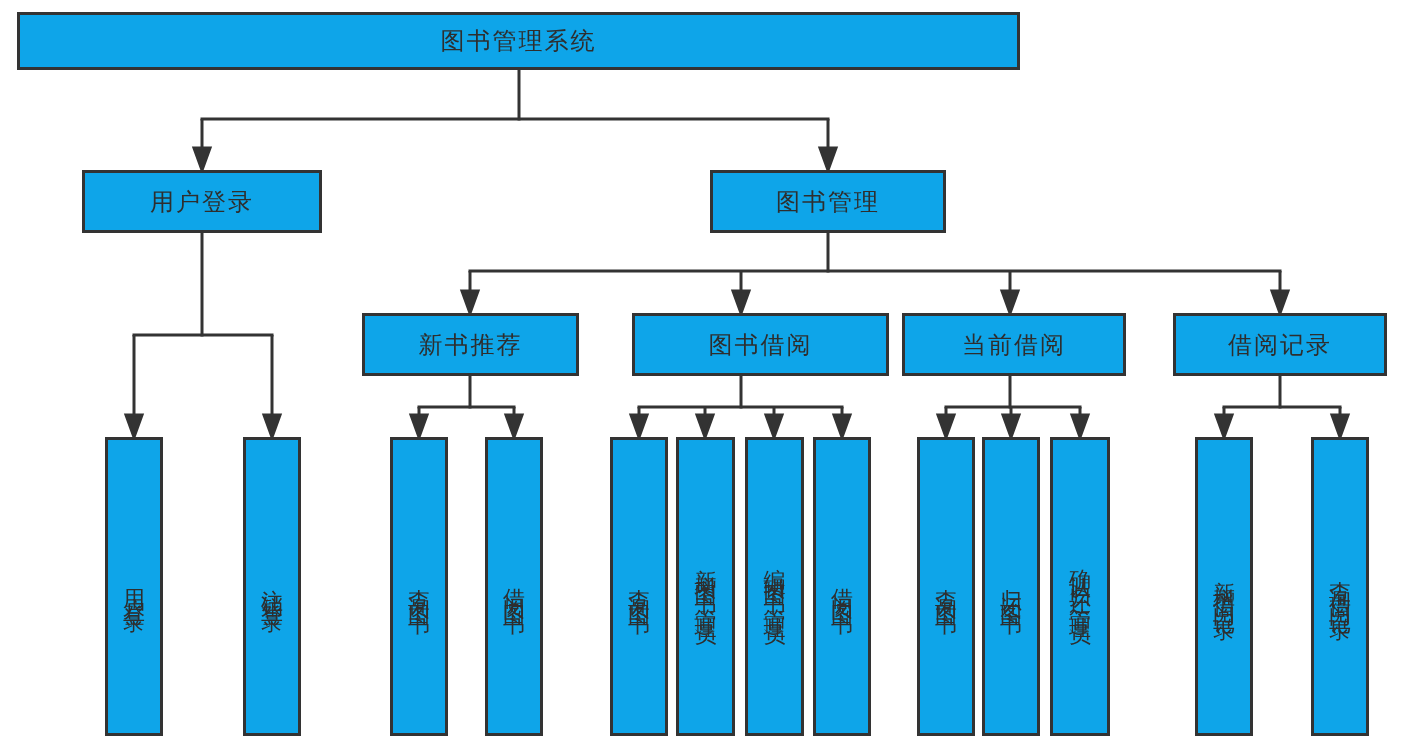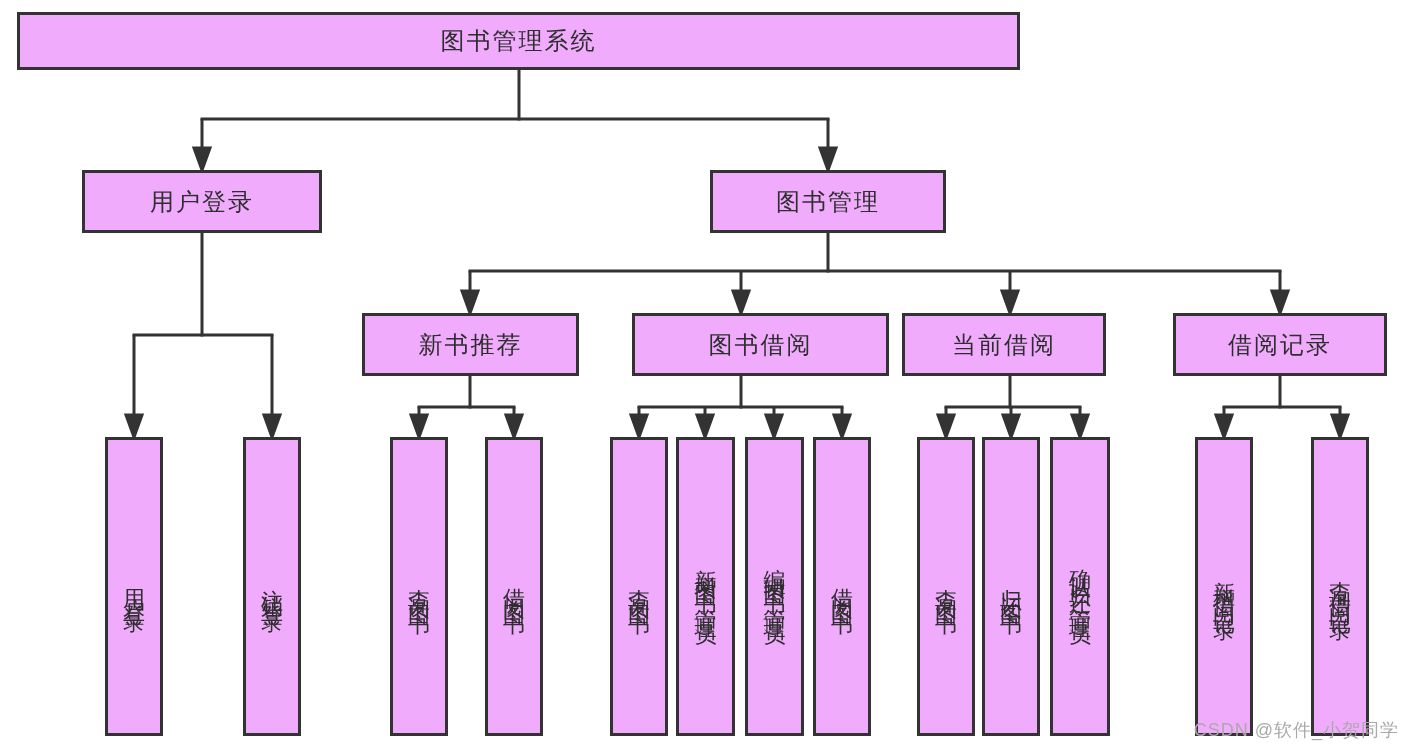--- a/index.html
+++ b/index.html
@@ -7,21 +7,21 @@
     position:relative;
     width:1405px;height:747px;
     background:#ffffff;
     font-family:"Liberation Sans","DejaVu Sans",sans-serif;
     color:#2e2e2e;
     overflow:hidden;
   }
   .wires{position:absolute;left:0;top:0;}
   .node{
     position:absolute;
-    background:#f0abfc;
+    background:#0ea5e9;
     border:3px solid #333333;
     box-sizing:border-box;
     display:flex;align-items:center;justify-content:center;text-align:center;
   }
   .hlabel{
     font-size:24px;
     letter-spacing:2px;
     white-space:nowrap;
     color:#2e2e2e;
   }
@@ -136,21 +136,21 @@
   <div class="node" style="left:362px;top:313px;width:217px;height:63px;">
     <span class="hlabel">新书推荐</span>
   </div>
 
   <div class="node" style="left:710px;top:170px;width:236px;height:63px;">
     <span class="hlabel">图书管理</span>
   </div>
   <div class="node" style="left:632px;top:313px;width:257px;height:63px;">
     <span class="hlabel">图书借阅</span>
   </div>
-  <div class="node" style="left:902px;top:313px;width:204px;height:63px;">
+  <div class="node" style="left:902px;top:313px;width:224px;height:63px;">
     <span class="hlabel">当前借阅</span>
   </div>
   <div class="node" style="left:1173px;top:313px;width:214px;height:63px;">
     <span class="hlabel">借阅记录</span>
   </div>
 
   <div class="node leaf" style="left:105px;top:437px;width:58px;height:299px;">
     <span class="vlabel">用户登录</span>
   </div>
   <div class="node leaf" style="left:243px;top:437px;width:58px;height:299px;">
@@ -187,15 +187,14 @@
     <span class="vlabel">确认归还（管理员）</span>
   </div>
 
   <div class="node leaf" style="left:1195px;top:437px;width:58px;height:299px;">
     <span class="vlabel">新增借阅记录</span>
   </div>
   <div class="node leaf" style="left:1311px;top:437px;width:58px;height:299px;">
     <span class="vlabel">查询借阅记录</span>
   </div>
 
-  <div class="watermark">CSDN @软件_小贺同学</div>
 
 </div>
 
 </body></html>

